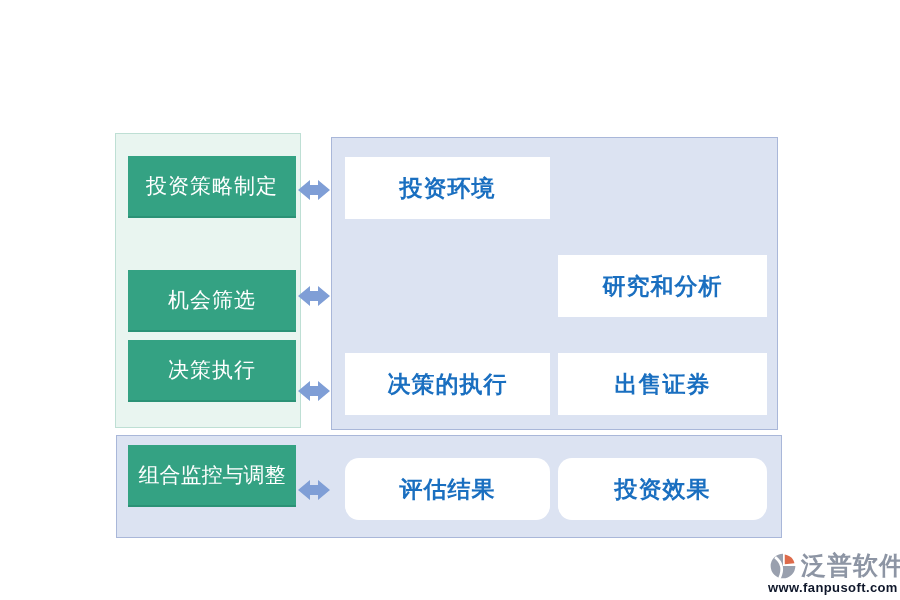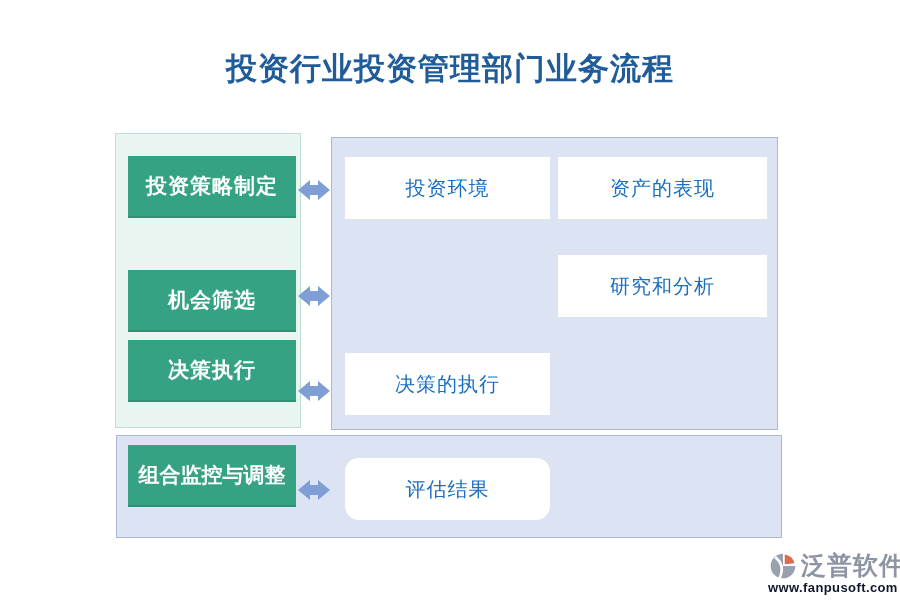--- a/index.html
+++ b/index.html
@@ -12,51 +12,50 @@
   .panel{position:absolute;box-sizing:border-box;}
   .panel-stages{left:115px;top:133px;width:186px;height:295px;
                 background:#e9f5f0;border:1px solid #bedfd4;}
   .panel-outputs{left:331px;top:137px;width:447px;height:293px;
                  background:#dce3f2;border:1px solid #a9b7d9;}
   .panel-bottom{left:116px;top:435px;width:666px;height:103px;
                 background:#dce3f2;border:1px solid #a9b7d9;}
 
   .stage-node{position:absolute;left:128px;width:168px;height:62px;
               background:#34a283;border-bottom:2px solid #2b9276;
-              color:#ffffff;font-weight:bold;font-size:21px;
+              color:#ffffff;font-weight:normal;font-size:21px;
               display:flex;align-items:center;justify-content:center;
               letter-spacing:1px;white-space:nowrap;box-sizing:border-box;}
   .stage-1{top:156px;} .stage-2{top:262px;margin-top:8px;} .stage-3{top:340px;}
   .stage-4{top:445px;letter-spacing:0;}
 
   .arrow{position:absolute;left:298px;width:32px;height:24px;}
   .arrow-1{top:178px;} .arrow-2{top:284px;} .arrow-3{top:379px;} .arrow-4{top:478px;}
 
   .output-node{position:absolute;height:62px;background:#ffffff;
-               color:#1a6fc0;font-weight:normal;font-size:20px;
+               color:#1a6fc0;font-weight:bold;font-size:23px;
                display:flex;align-items:center;justify-content:center;
                letter-spacing:1px;white-space:nowrap;}
   .col-a{left:345px;width:205px;}
   .col-b{left:558px;width:209px;}
   .row-1{top:157px;} .row-2{top:255px;} .row-3{top:353px;} .row-4{top:458px;border-radius:14px;}
 
   .brand{position:absolute;left:768px;top:549px;width:132px;height:48px;}
   .brand-icon{position:absolute;left:0;top:2px;}
   .brand-name{position:absolute;left:33px;top:0;font-size:25px;font-weight:bold;
               color:#8d95a4;letter-spacing:1px;white-space:nowrap;}
   .brand-url{position:absolute;left:0;top:31px;font-size:13px;font-weight:bold;
              color:#0f172a;letter-spacing:0.4px;white-space:nowrap;
              font-family:"Liberation Sans","DejaVu Sans",sans-serif;}
 </style>
 </head>
 <body>
 
 <div id="stage">
 
-  <div class="page-title">投资行业投资管理部门业务流程</div>
 
   <div class="panel panel-stages"></div>
   <div class="panel panel-outputs"></div>
   <div class="panel panel-bottom"></div>
 
   <div class="stage-node stage-1">投资策略制定</div>
   <div class="stage-node stage-2">机会筛选</div>
   <div class="stage-node stage-3">决策执行</div>
   <div class="stage-node stage-4">组合监控与调整</div>
 
@@ -75,27 +74,28 @@
         <polygon points="0,12 12,2 12,7 20,7 20,2 32,12 20,22 20,17 12,17 12,22" fill="#7f9ed6"></polygon>
       </svg>
   </div>
   <div class="arrow arrow-4">
     <svg viewBox="0 0 32 24" width="32" height="24">
         <polygon points="0,12 12,2 12,7 20,7 20,2 32,12 20,22 20,17 12,17 12,22" fill="#7f9ed6"></polygon>
       </svg>
   </div>
 
   <div class="output-node col-a row-1">投资环境</div>
-  <div class="output-node col-b row-1">资产的表现</div>
 
   <div class="output-node col-a row-3">决策的执行</div>
 
   <div class="output-node col-b row-2">研究和分析</div>
+  <div class="output-node col-b row-3">出售证券</div>
 
   <div class="output-node col-a row-4">评估结果</div>
+  <div class="output-node col-b row-4">投资效果</div>
 
   <div class="brand">
     <span class="brand-icon">
       <svg viewBox="0 0 34 34" width="30" height="30">
         <path d="M17 3 A14 14 0 1 0 31 17 L17 17 Z" fill="#99a0ae"></path>
         <path d="M19 4 C 25 5 29 9 30 14 L 19 15 Z" fill="#dd6a4a"></path>
         <path d="M8 7 Q 20 16 13 31" stroke="#ffffff" stroke-width="3" fill="none"></path>
       </svg>
     </span>
     <span class="brand-name">泛普软件</span>

